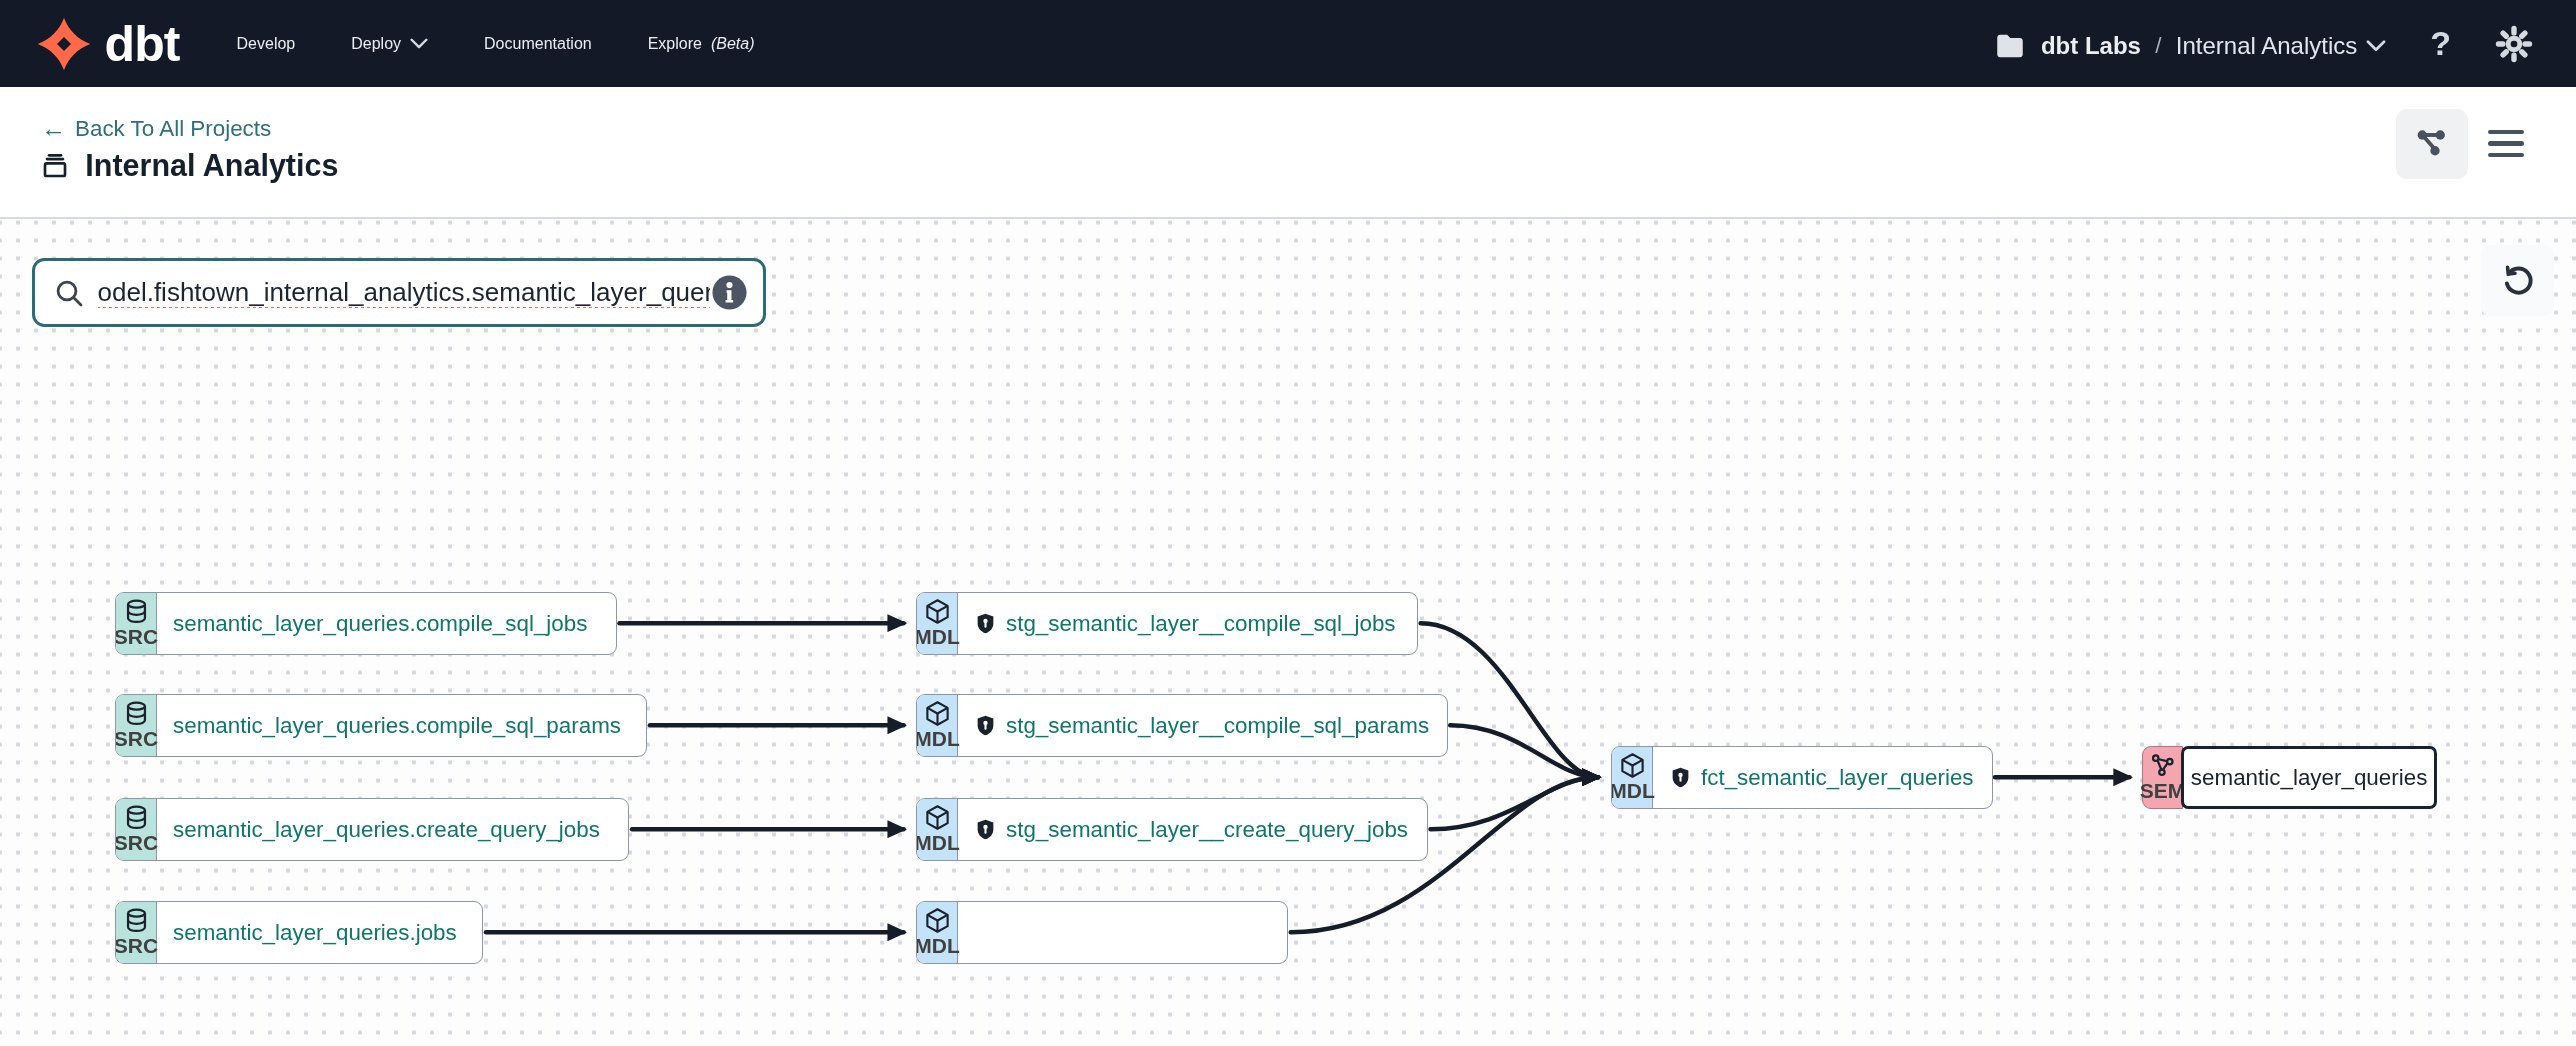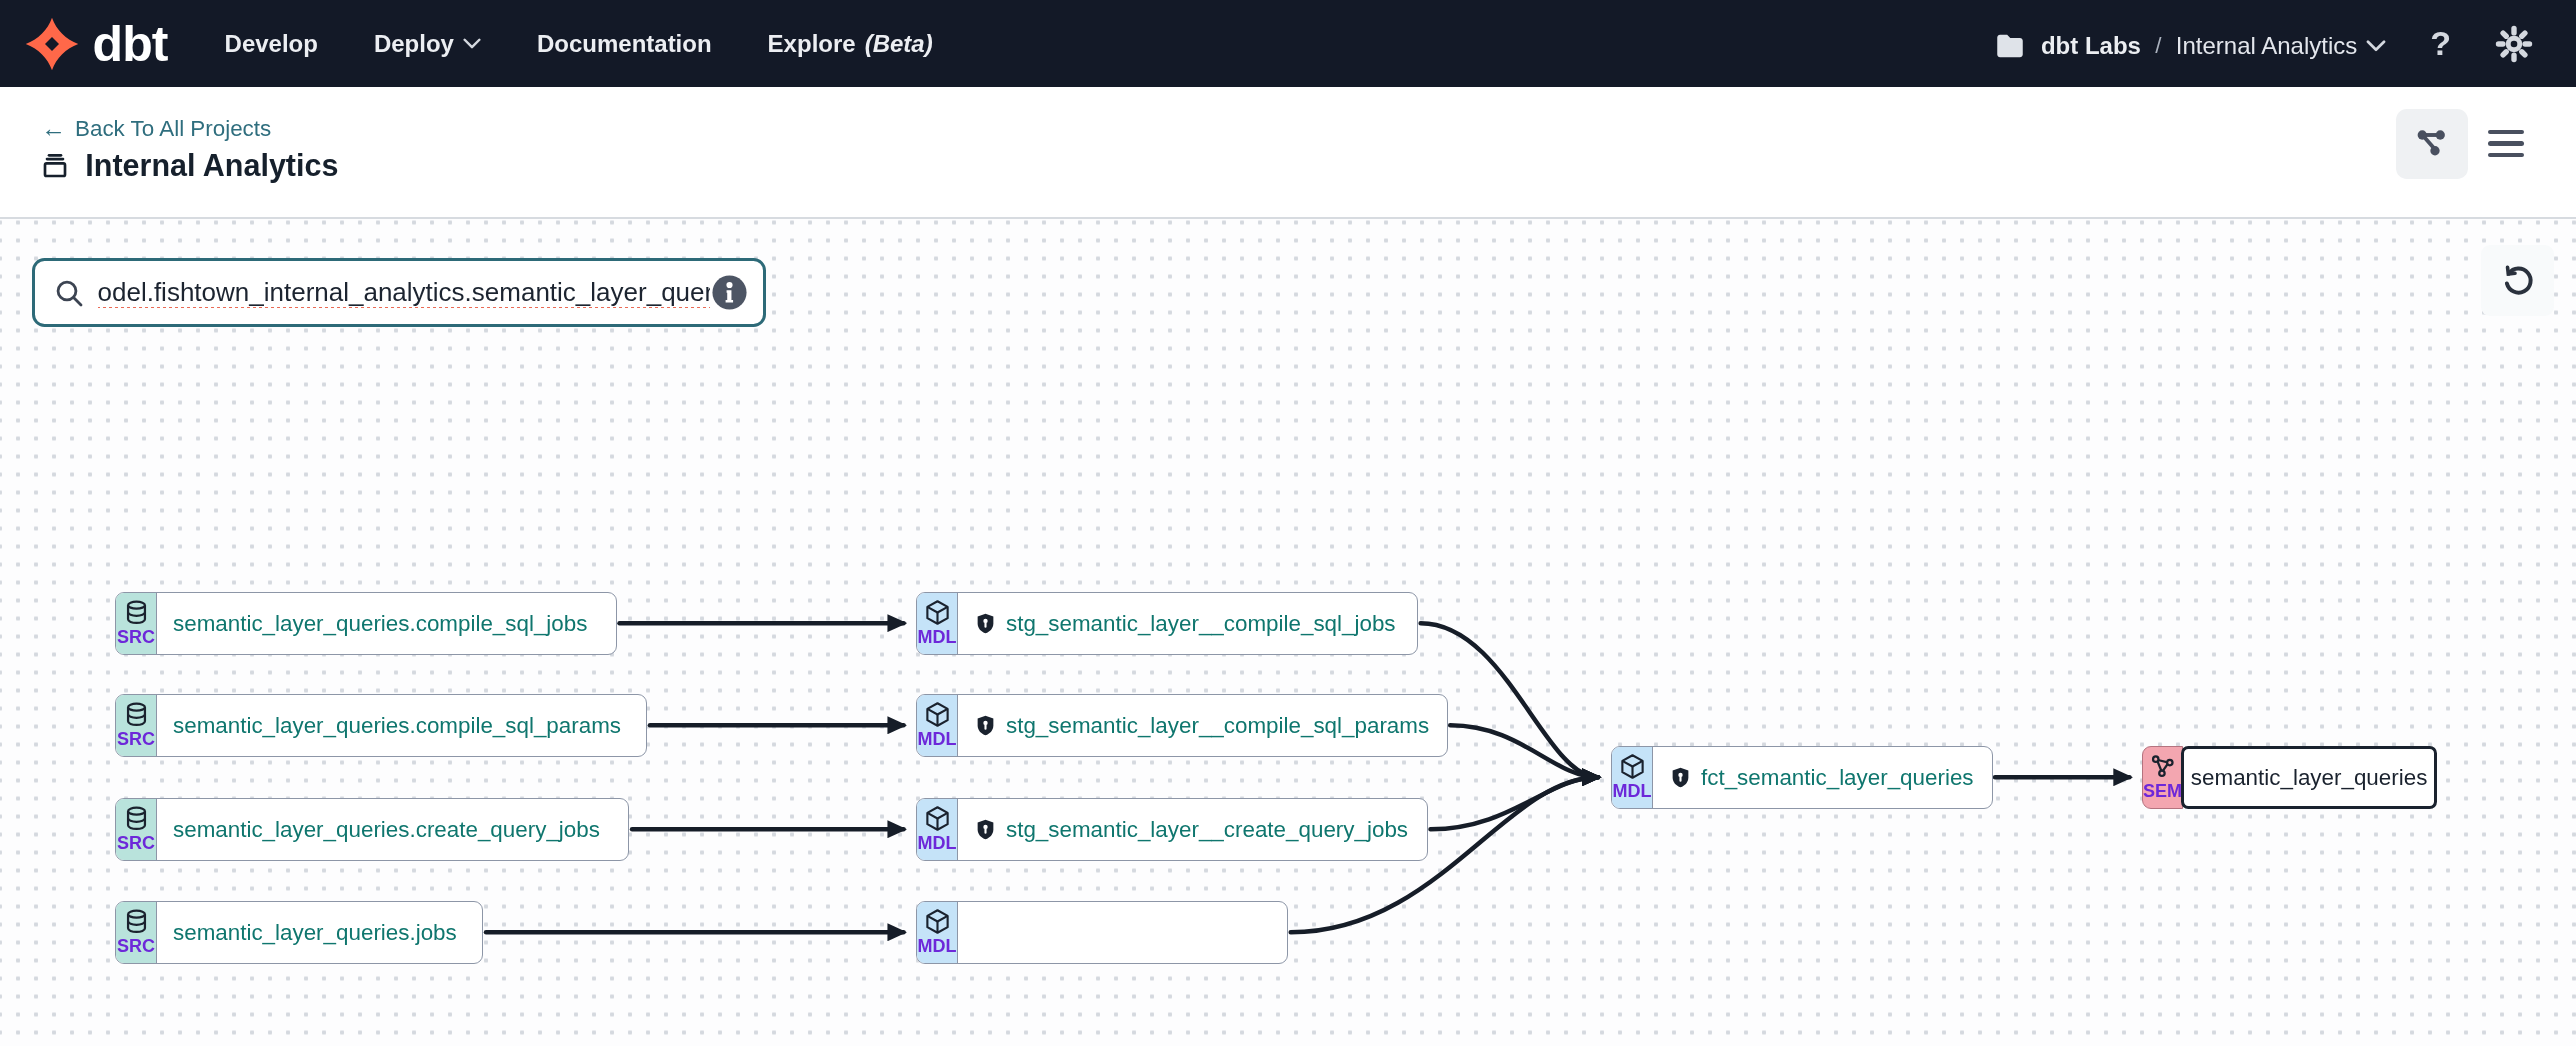--- a/index.html
+++ b/index.html
@@ -1,25 +1,25 @@
 <!DOCTYPE html>
 <html style="font-size:14.3px"><head>
 <meta charset="utf-8">
 <style>
   * { margin:0; padding:0; box-sizing:border-box; }
   html,body { width:2576px; height:1047px; overflow:hidden;
     font-family:"Liberation Sans", sans-serif; background:#fdfdfe; }
 
   
   .navbar { position:absolute; left:0; top:0; width:2576px; height:87px;
-    background:#131927; display:flex; align-items:center; padding:0 43px 0 24px; }
+    background:#131927; display:flex; align-items:center; padding:0 43px 0 36px; }
   .logo { display:flex; align-items:center; gap:12.5px; margin-right:57px; cursor:pointer; }
   .logo-text { color:#ffffff; font-size:50px; font-weight:700; letter-spacing:-0.9px; }
   .nav-items { display:flex; align-items:center; gap:56px; }
-  .nav-item { color:#eceef2; font-size:24px; font-weight:700; display:flex;
+  .nav-item { color:#eceef2; font-size:16px; font-weight:400; display:flex;
     align-items:center; gap:9px; cursor:pointer; white-space:nowrap; }
   .nav-item .beta { font-style:italic; }
   .nav-right { margin-left:auto; display:flex; align-items:flex-end; gap:28px; }
   .account { display:flex; align-items:center; gap:14.3px; cursor:pointer; }
   .account-org { color:#eceef2; font-size:24px; font-weight:700; }
   .account-sep { color:#aab1bd; font-size:22.4px; }
   .account-proj { color:#e3e6ec; font-size:24px; font-weight:400; display:flex; align-items:center; gap:9px;}
   .nav-tool { margin-left:16px; display:flex; align-items:center; cursor:pointer; }
   .help-glyph { color:#d4d8df; font-size:34px; font-weight:700; }
 
@@ -48,21 +48,21 @@
   .search-text { flex:1; margin-left:12.5px; font-size:26px; color:#1c2430; white-space:nowrap;
     overflow:hidden; text-decoration:underline dotted 2.7px #ea6a55; text-underline-offset:6.3px; }
   .reset-btn { position:absolute; left:2481px; top:26px; width:73px; height:71px;
     background:#f8fafb; border-radius:9px; display:flex; align-items:center; justify-content:center; cursor:pointer; }
 
   
   .node { position:absolute; height:63px; display:flex; align-items:stretch;
     background:#ffffff; border:1.8px solid #8d96a7; border-radius:9px; overflow:hidden; cursor:pointer; }
   .badge { width:41px; flex:0 0 41px; border-right:1.8px solid #8d96a7;
     display:flex; flex-direction:column; align-items:center; justify-content:center; gap:0.9px; }
-  .badge .blabel { font-size:18px; font-weight:700; color:#6d28d9; letter-spacing:0; }
+  .badge .blabel { font-size:21px; font-weight:700; color:#404040; letter-spacing:0; }
   .badge.src { background:#b9e3dc; }
   .badge.mdl { background:#c5e3f8; }
   .node-body { display:flex; align-items:center; gap:9px; padding:0 14.3px 0 16px;
     font-size:22.4px; color:#0f766e; white-space:nowrap; }
   
   .node.sem { background:none; border:none; border-radius:0; overflow:visible; }
   .node.sem .badge { background:#f3a6b0; border:1.8px solid #b4737f; border-radius:9px 0 0 9px; }
   .node.sem .sem-body { flex:1; background:#ffffff; border:3.6px solid #1a222e; border-radius:7.2px;
     margin-left:-1.8px; display:flex; align-items:center; justify-content:center;
     font-size:22.4px; color:#1a222e; white-space:nowrap;text-align:center; }

